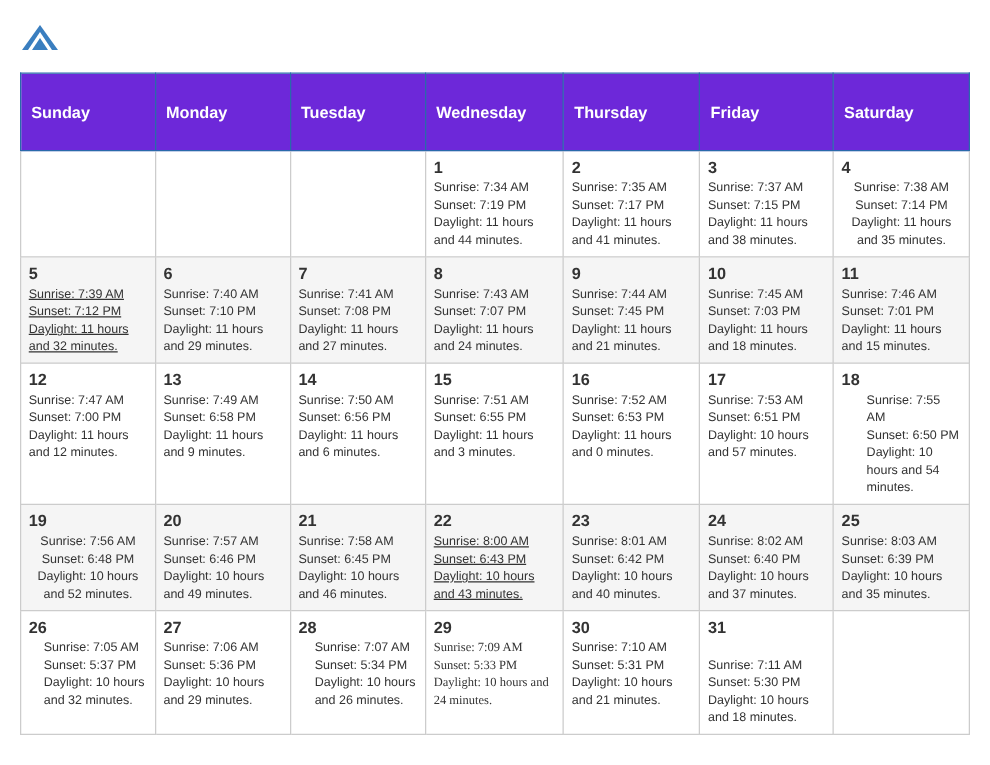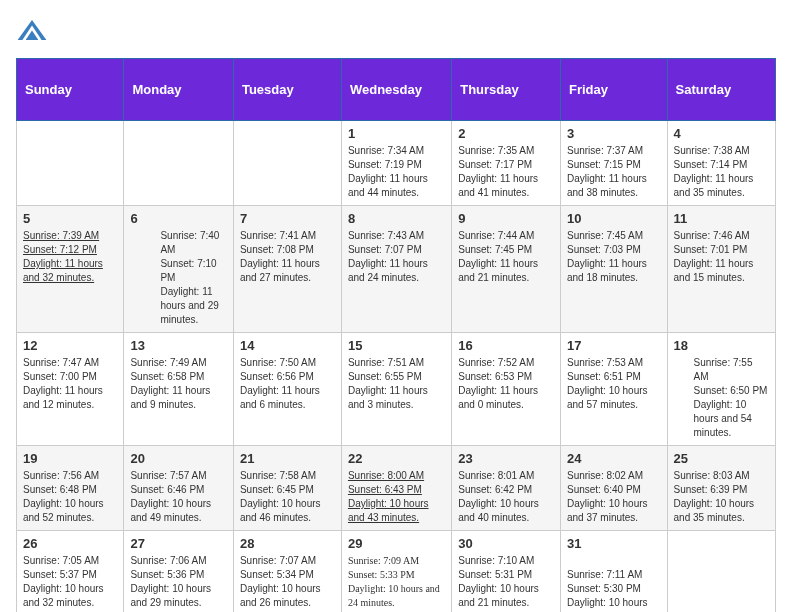--- a/index.html
+++ b/index.html
@@ -144,35 +144,35 @@
 Daylight: 11 hours and 41 minutes.</div>
         </td>
         <td>
           <div class="day-number">3</div>
           <div class="day-info" style="white-space: pre-line;">Sunrise: 7:37 AM
 Sunset: 7:15 PM
 Daylight: 11 hours and 38 minutes.</div>
         </td>
         <td>
           <div class="day-number">4</div>
-          <div class="day-info" style="white-space: pre-line;">Sunrise: 7:38 AM
+          <div class="day-info" style="white-space: pre-line; text-align: center;">Sunrise: 7:38 AM
 Sunset: 7:14 PM
 Daylight: 11 hours and 35 minutes.</div>
         </td>
       </tr>
       <tr>
         <td>
           <div class="day-number">5</div>
           <div class="day-info" style="white-space: pre-line; text-decoration: underline;">Sunrise: 7:39 AM
 Sunset: 7:12 PM
 Daylight: 11 hours and 32 minutes.</div>
         </td>
         <td>
           <div class="day-number">6</div>
-          <div class="day-info" style="white-space: pre-line; margin-left: 30px;">Sunrise: 7:40 AM
+          <div class="day-info" style="white-space: pre-line;">Sunrise: 7:40 AM
 Sunset: 7:10 PM
 Daylight: 11 hours and 29 minutes.</div>
         </td>
         <td>
           <div class="day-number">7</div>
           <div class="day-info" style="white-space: pre-line;">Sunrise: 7:41 AM
 Sunset: 7:08 PM
 Daylight: 11 hours and 27 minutes.</div>
         </td>
         <td>
@@ -240,21 +240,21 @@
         <td>
           <div class="day-number">18</div>
           <div class="day-info" style="white-space: pre-line; margin-left: 20px;">Sunrise: 7:55 AM
 Sunset: 6:50 PM
 Daylight: 10 hours and 54 minutes.</div>
         </td>
       </tr>
       <tr>
         <td>
           <div class="day-number">19</div>
-          <div class="day-info" style="white-space: pre-line;">Sunrise: 7:56 AM
+          <div class="day-info" style="white-space: pre-line; text-align: center;">Sunrise: 7:56 AM
 Sunset: 6:48 PM
 Daylight: 10 hours and 52 minutes.</div>
         </td>
         <td>
           <div class="day-number">20</div>
           <div class="day-info" style="white-space: pre-line;">Sunrise: 7:57 AM
 Sunset: 6:46 PM
 Daylight: 10 hours and 49 minutes.</div>
         </td>
         <td>
@@ -284,33 +284,33 @@
         <td>
           <div class="day-number">25</div>
           <div class="day-info" style="white-space: pre-line;">Sunrise: 8:03 AM
 Sunset: 6:39 PM
 Daylight: 10 hours and 35 minutes.</div>
         </td>
       </tr>
       <tr>
         <td>
           <div class="day-number">26</div>
-          <div class="day-info" style="white-space: pre-line;">Sunrise: 7:05 AM
+          <div class="day-info" style="white-space: pre-line; margin-left: 12px;">Sunrise: 7:05 AM
 Sunset: 5:37 PM
 Daylight: 10 hours and 32 minutes.</div>
         </td>
         <td>
           <div class="day-number">27</div>
           <div class="day-info" style="white-space: pre-line;">Sunrise: 7:06 AM
 Sunset: 5:36 PM
 Daylight: 10 hours and 29 minutes.</div>
         </td>
         <td>
           <div class="day-number">28</div>
-          <div class="day-info" style="white-space: pre-line;">Sunrise: 7:07 AM
+          <div class="day-info" style="white-space: pre-line; margin-left: 13px;">Sunrise: 7:07 AM
 Sunset: 5:34 PM
 Daylight: 10 hours and 26 minutes.</div>
         </td>
         <td>
           <div class="day-number">29</div>
           <div class="day-info" style="white-space: pre-line; font-family: Liberation Serif, serif;">Sunrise: 7:09 AM
 Sunset: 5:33 PM
 Daylight: 10 hours and 24 minutes.</div>
         </td>
         <td>

